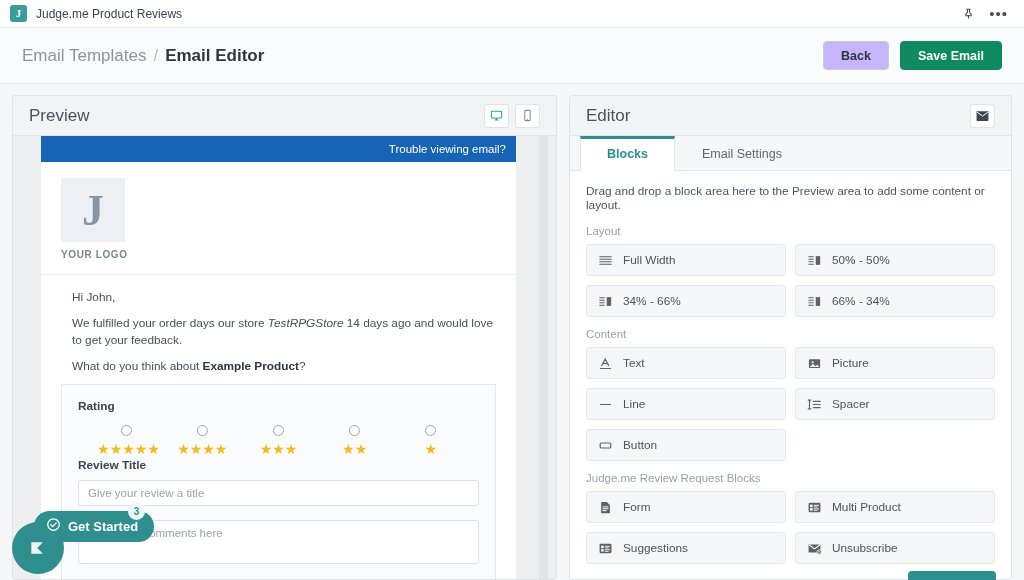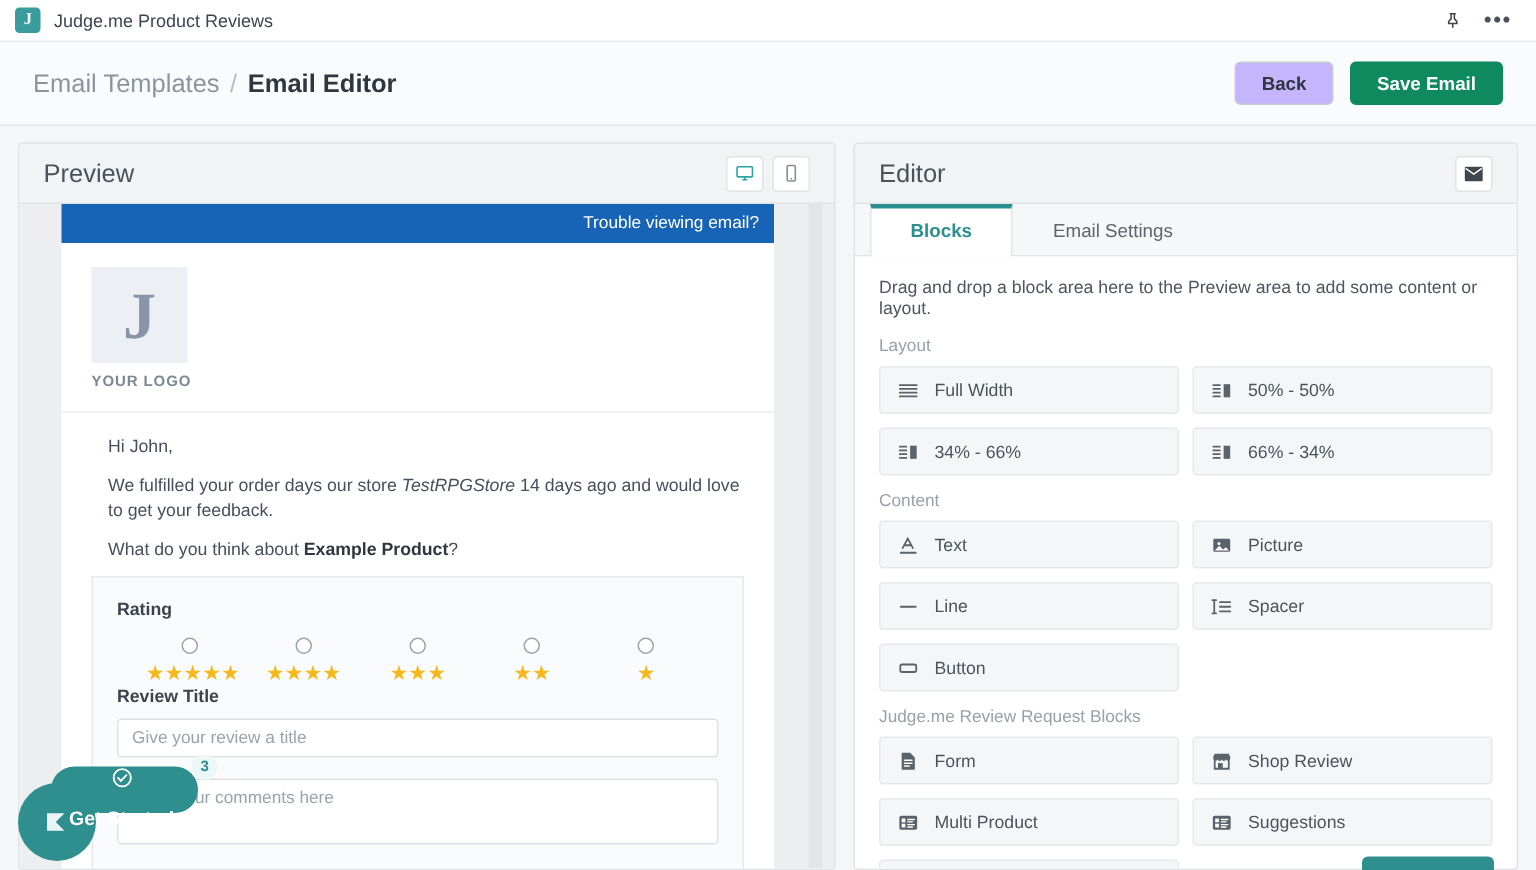--- a/index.html
+++ b/index.html
@@ -108,21 +108,21 @@
 
   
   .fab {
     position: absolute; left: 12px; bottom: 6px; width: 52px; height: 52px;
     border-radius: 50%; background: #2f8f8f; z-index: 5; cursor: pointer;
     display:flex; align-items:center; justify-content:center;
   }
   .gs-pill {
     position: absolute; left: 34px; bottom: 38px; height: 31px; background: #2f8f8f;
     border-radius: 16px; display: flex; align-items: center; gap: 7px;
-    padding: 0 16px 0 12px; z-index: 6; cursor: pointer; flex-direction: column;
+    padding: 0 16px 0 12px; z-index: 6; cursor: pointer;
   }
   .gs-pill span.t { color: #fff; font-size: 13px; font-weight: bold; }
   .gs-badge {
     position: absolute; left: 128px; bottom: 60px; width: 17px; height: 17px;
     border-radius: 50%; background: #ecf7f7; color: #2f8f8f; font-size: 10px;
     font-weight: bold; display: flex; align-items: center; justify-content: center; z-index: 7;
   }
   .bottom-teal {
     position: absolute; right: 28px; bottom: 0; width: 88px; height: 9px;
     background: #2f8f8f; border-radius: 4px 4px 0 0;
@@ -345,30 +345,20 @@
                 <svg width="15" height="15" viewBox="0 0 24 24">
                   <path d="M5 3h9l5 5v13H5z" fill="#5a626c"></path>
                   <path d="M8 11h8M8 14h8M8 17h5" stroke="#fff" stroke-width="1.6" stroke-linecap="round"></path>
                 </svg>
               </span>
               <span class="block-lbl">Form</span>
             </div>
             <div class="block">
               <span class="bico">
                 <svg width="15" height="15" viewBox="0 0 24 24">
-                  <path d="M3 7l1.6-3h14.8L21 7v2.2a2.3 2.3 0 0 1-4.5.6 2.3 2.3 0 0 1-4.5 0 2.3 2.3 0 0 1-4.5 0A2.3 2.3 0 0 1 3 9.2z" fill="#5a626c"></path>
-                  <path d="M4.5 11v9h15v-9" stroke="#5a626c" stroke-width="1.9" fill="none"></path>
-                  <rect x="8" y="14" width="5" height="6" fill="#5a626c"></rect>
-                </svg>
-              </span>
-              <span class="block-lbl">Shop Review</span>
-            </div>
-            <div class="block">
-              <span class="bico">
-                <svg width="15" height="15" viewBox="0 0 24 24">
                   <rect x="2.5" y="4.5" width="19" height="15" rx="1.8" fill="#5a626c"></rect>
                   <rect x="5" y="7.5" width="4" height="4" fill="#fff"></rect>
                   <rect x="5" y="13" width="4" height="4" fill="#fff"></rect>
                   <path d="M11.5 8.5h7M11.5 11h5M11.5 14h7M11.5 16.5h5" stroke="#fff" stroke-width="1.4" stroke-linecap="round"></path>
                 </svg>
               </span>
               <span class="block-lbl">Multi Product</span>
             </div>
             <div class="block">
               <span class="bico">

